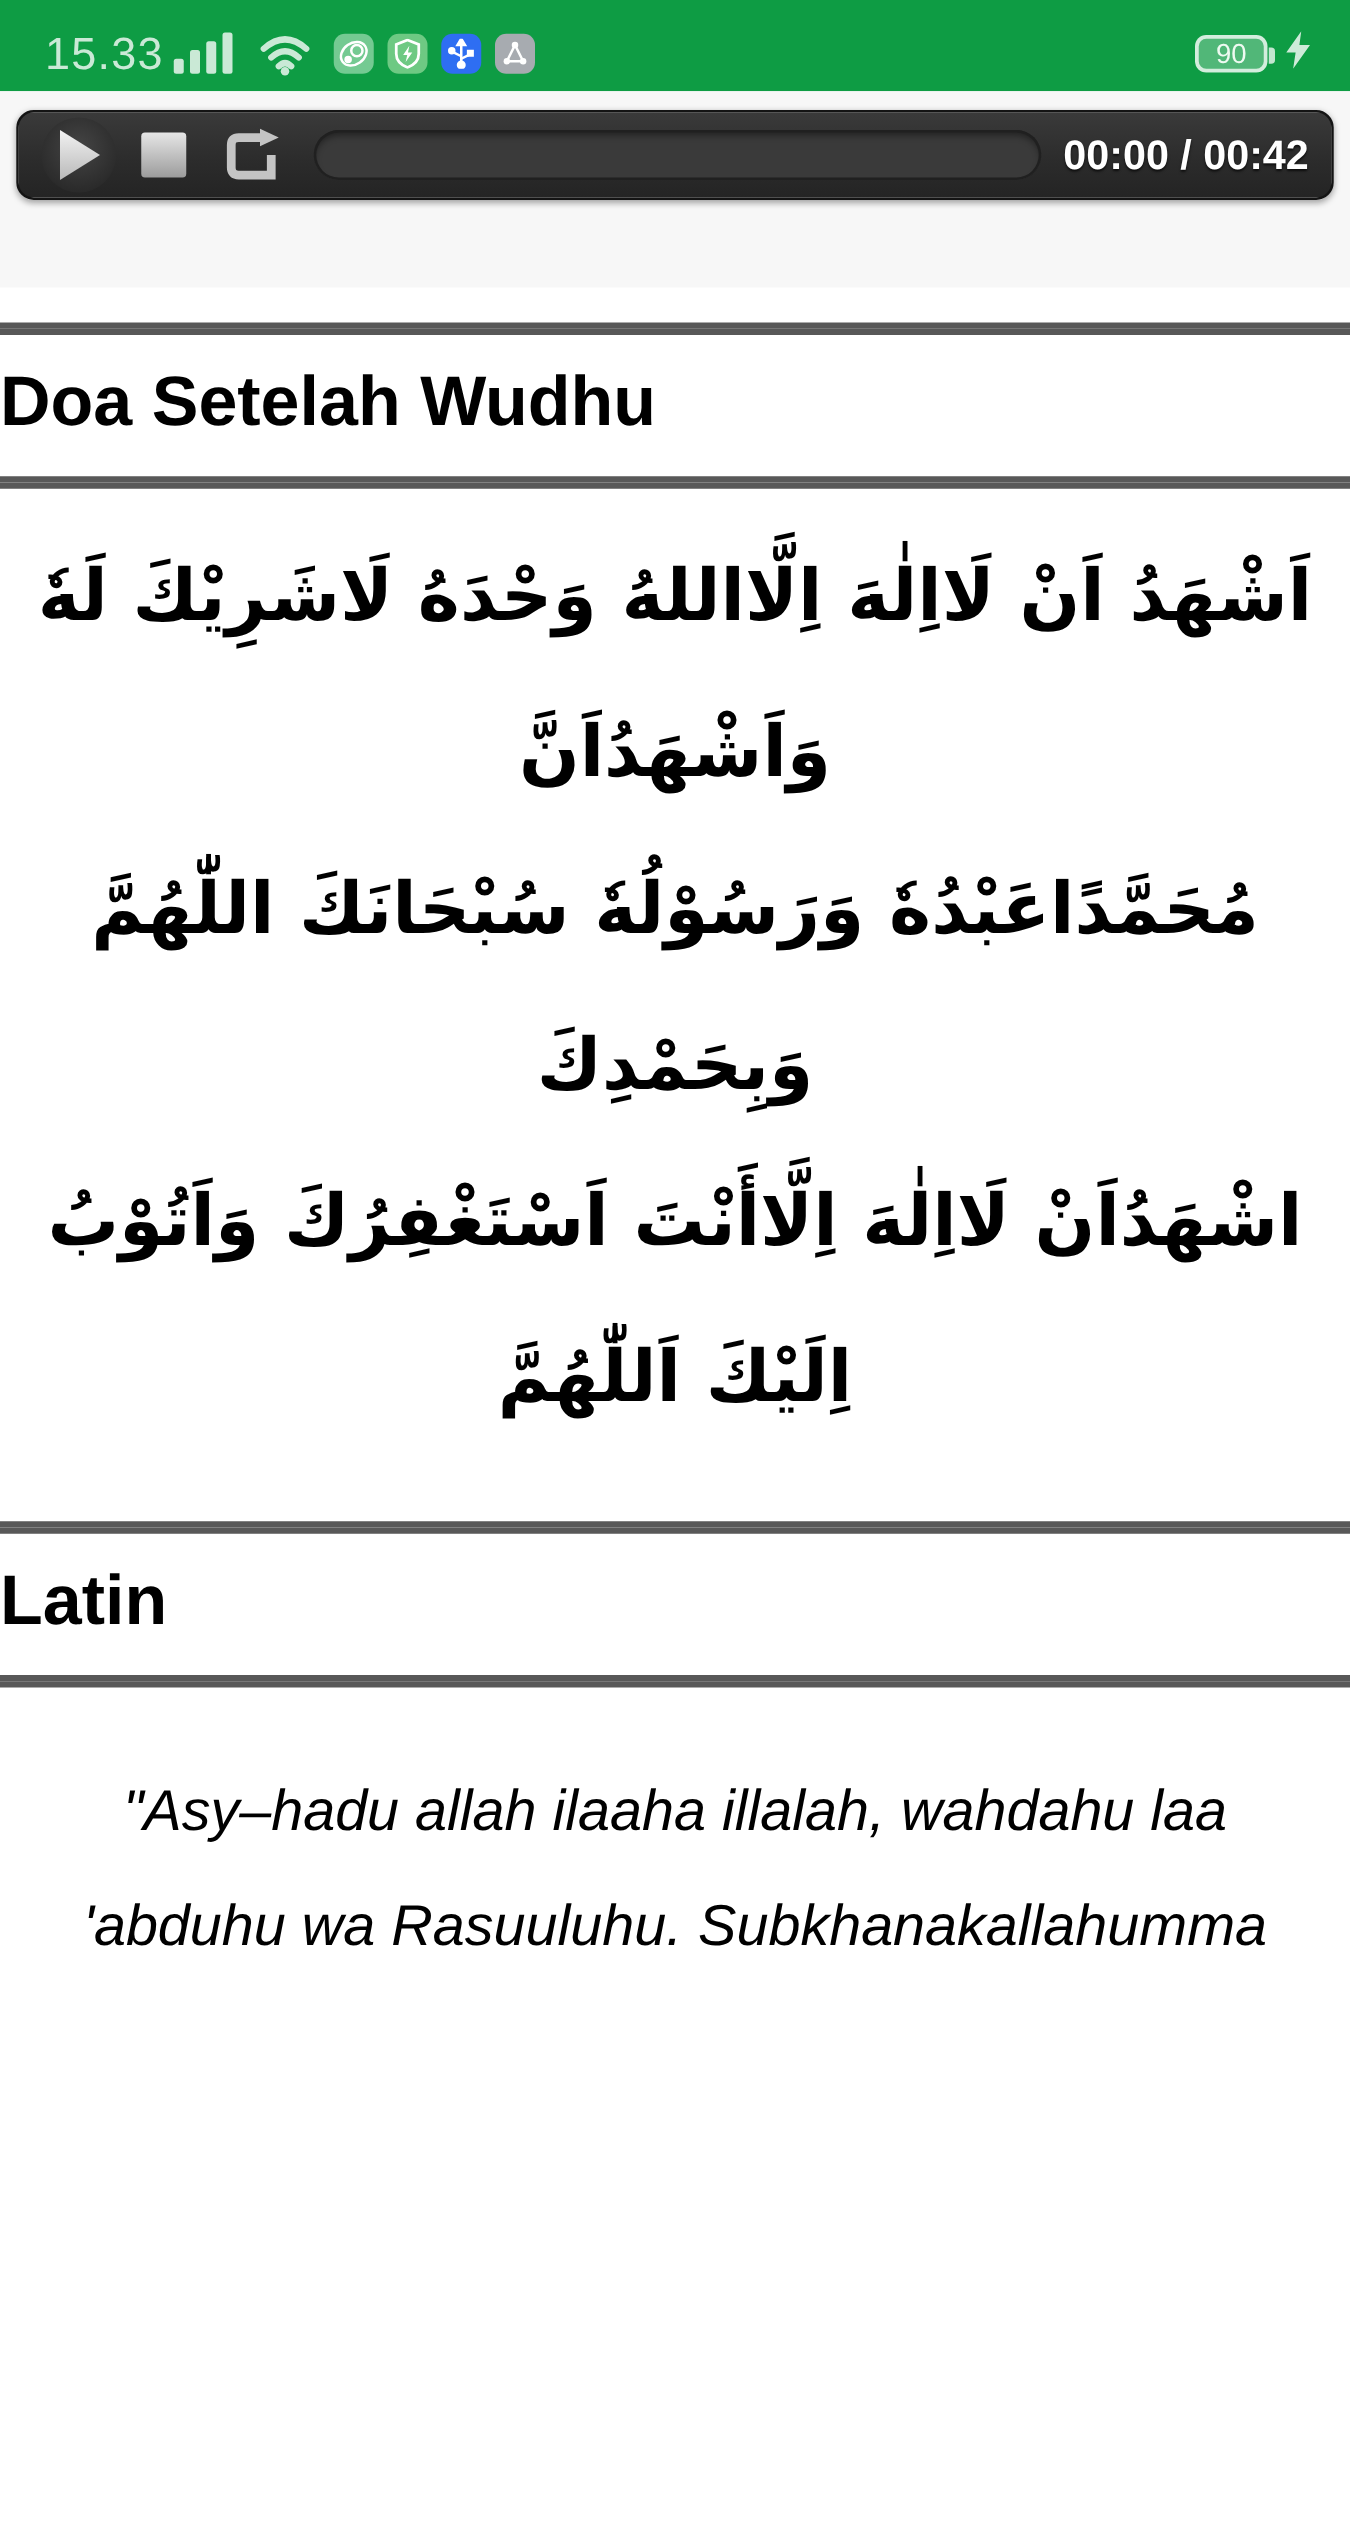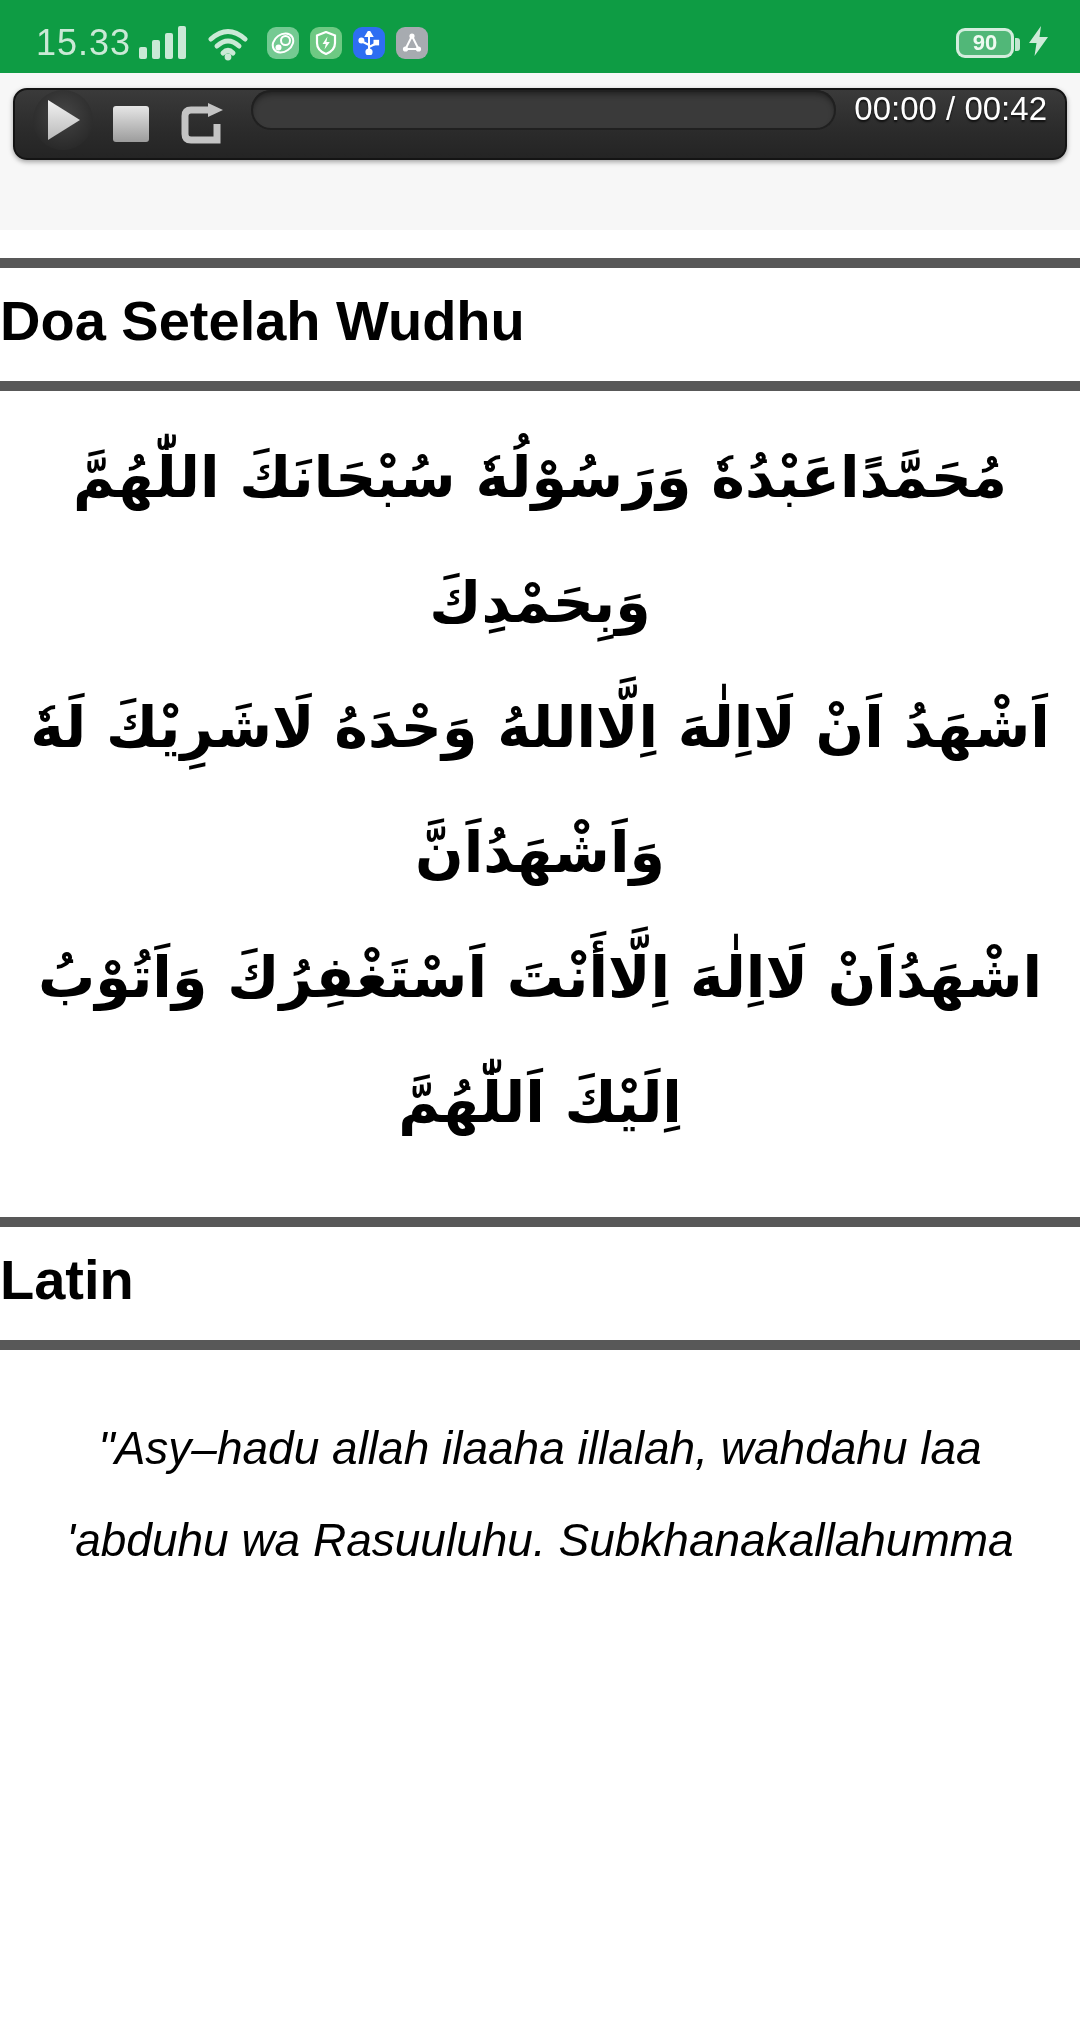--- a/index.html
+++ b/index.html
@@ -47,30 +47,30 @@
     border:3px solid rgba(255,255,255,.75); border-radius:9px;
     background:rgba(255,255,255,.28);
     display:flex; align-items:center; justify-content:center;
     position:relative; margin-right:14px;
   }
   .battery::after {
     content:""; position:absolute; right:-9px; top:7px;
     width:5px; height:13px; border-radius:0 3px 3px 0;
     background:rgba(255,255,255,.75);
   }
-  .batt-num { font-size:22px; font-weight:700; color:#eefaf1; line-height:1; }
+  .batt-num { font-size:22px; font-weight:400; color:#eefaf1; line-height:1; }
 
   
   .audio-area { background:#f7f7f7; height:157px; padding:15px 13px 0; }
   .player {
     height:72px; border-radius:14px;
     background:linear-gradient(180deg,#3a3a3a 0%,#2c2c2c 55%,#242424 100%);
     border:2px solid #141414;
     box-shadow:0 2px 5px rgba(0,0,0,.35);
-    display:flex; padding:0 18px;
+    display:flex; align-items:center; padding:0 18px;font-weight:bold;
   }
   .pbtn { background:none; border:none; padding:0; cursor:pointer; display:flex; align-items:center; justify-content:center; }
   .play-btn {
     width:60px; height:60px; border-radius:50%;
     background:radial-gradient(circle at 50% 40%, #454545, #2a2a2a 75%);
     margin-right:20px;
   }
   .stop-btn { margin-right:30px; }
   .stop-sq {
     display:block; width:36px; height:36px; border-radius:3px;
@@ -228,22 +228,22 @@
     </div>
   </section>
 
   <div class="gap-sm"></div>
 
   <div class="double-line"></div>
   <h1 class="section-title">Doa Setelah Wudhu</h1>
   <div class="double-line"></div>
 
   <div class="arabic" dir="rtl">
+    <p>اَشْهَدُ اَنْ لَااِلٰهَ اِلَّااللهُ وَحْدَهُ لَاشَرِيْكَ لَهٗ وَاَشْهَدُاَنَّ</p>
     <p>مُحَمَّدًاعَبْدُهٗ وَرَسُوْلُهٗ سُبْحَانَكَ اللّٰهُمَّ وَبِحَمْدِكَ</p>
-    <p>اَشْهَدُ اَنْ لَااِلٰهَ اِلَّااللهُ وَحْدَهُ لَاشَرِيْكَ لَهٗ وَاَشْهَدُاَنَّ</p>
     <p>اشْهَدُاَنْ لَااِلٰهَ اِلَّاأَنْتَ اَسْتَغْفِرُكَ وَاَتُوْبُ اِلَيْكَ اَللّٰهُمَّ</p>
   </div>
 
   <div class="double-line"></div>
   <h2 class="section-title">Latin</h2>
   <div class="double-line"></div>
 
   <div class="latin">
     <p>"Asy–hadu allah ilaaha illalah, wahdahu laa</p>
     <p>'abduhu wa Rasuuluhu. Subkhanakallahumma</p>

